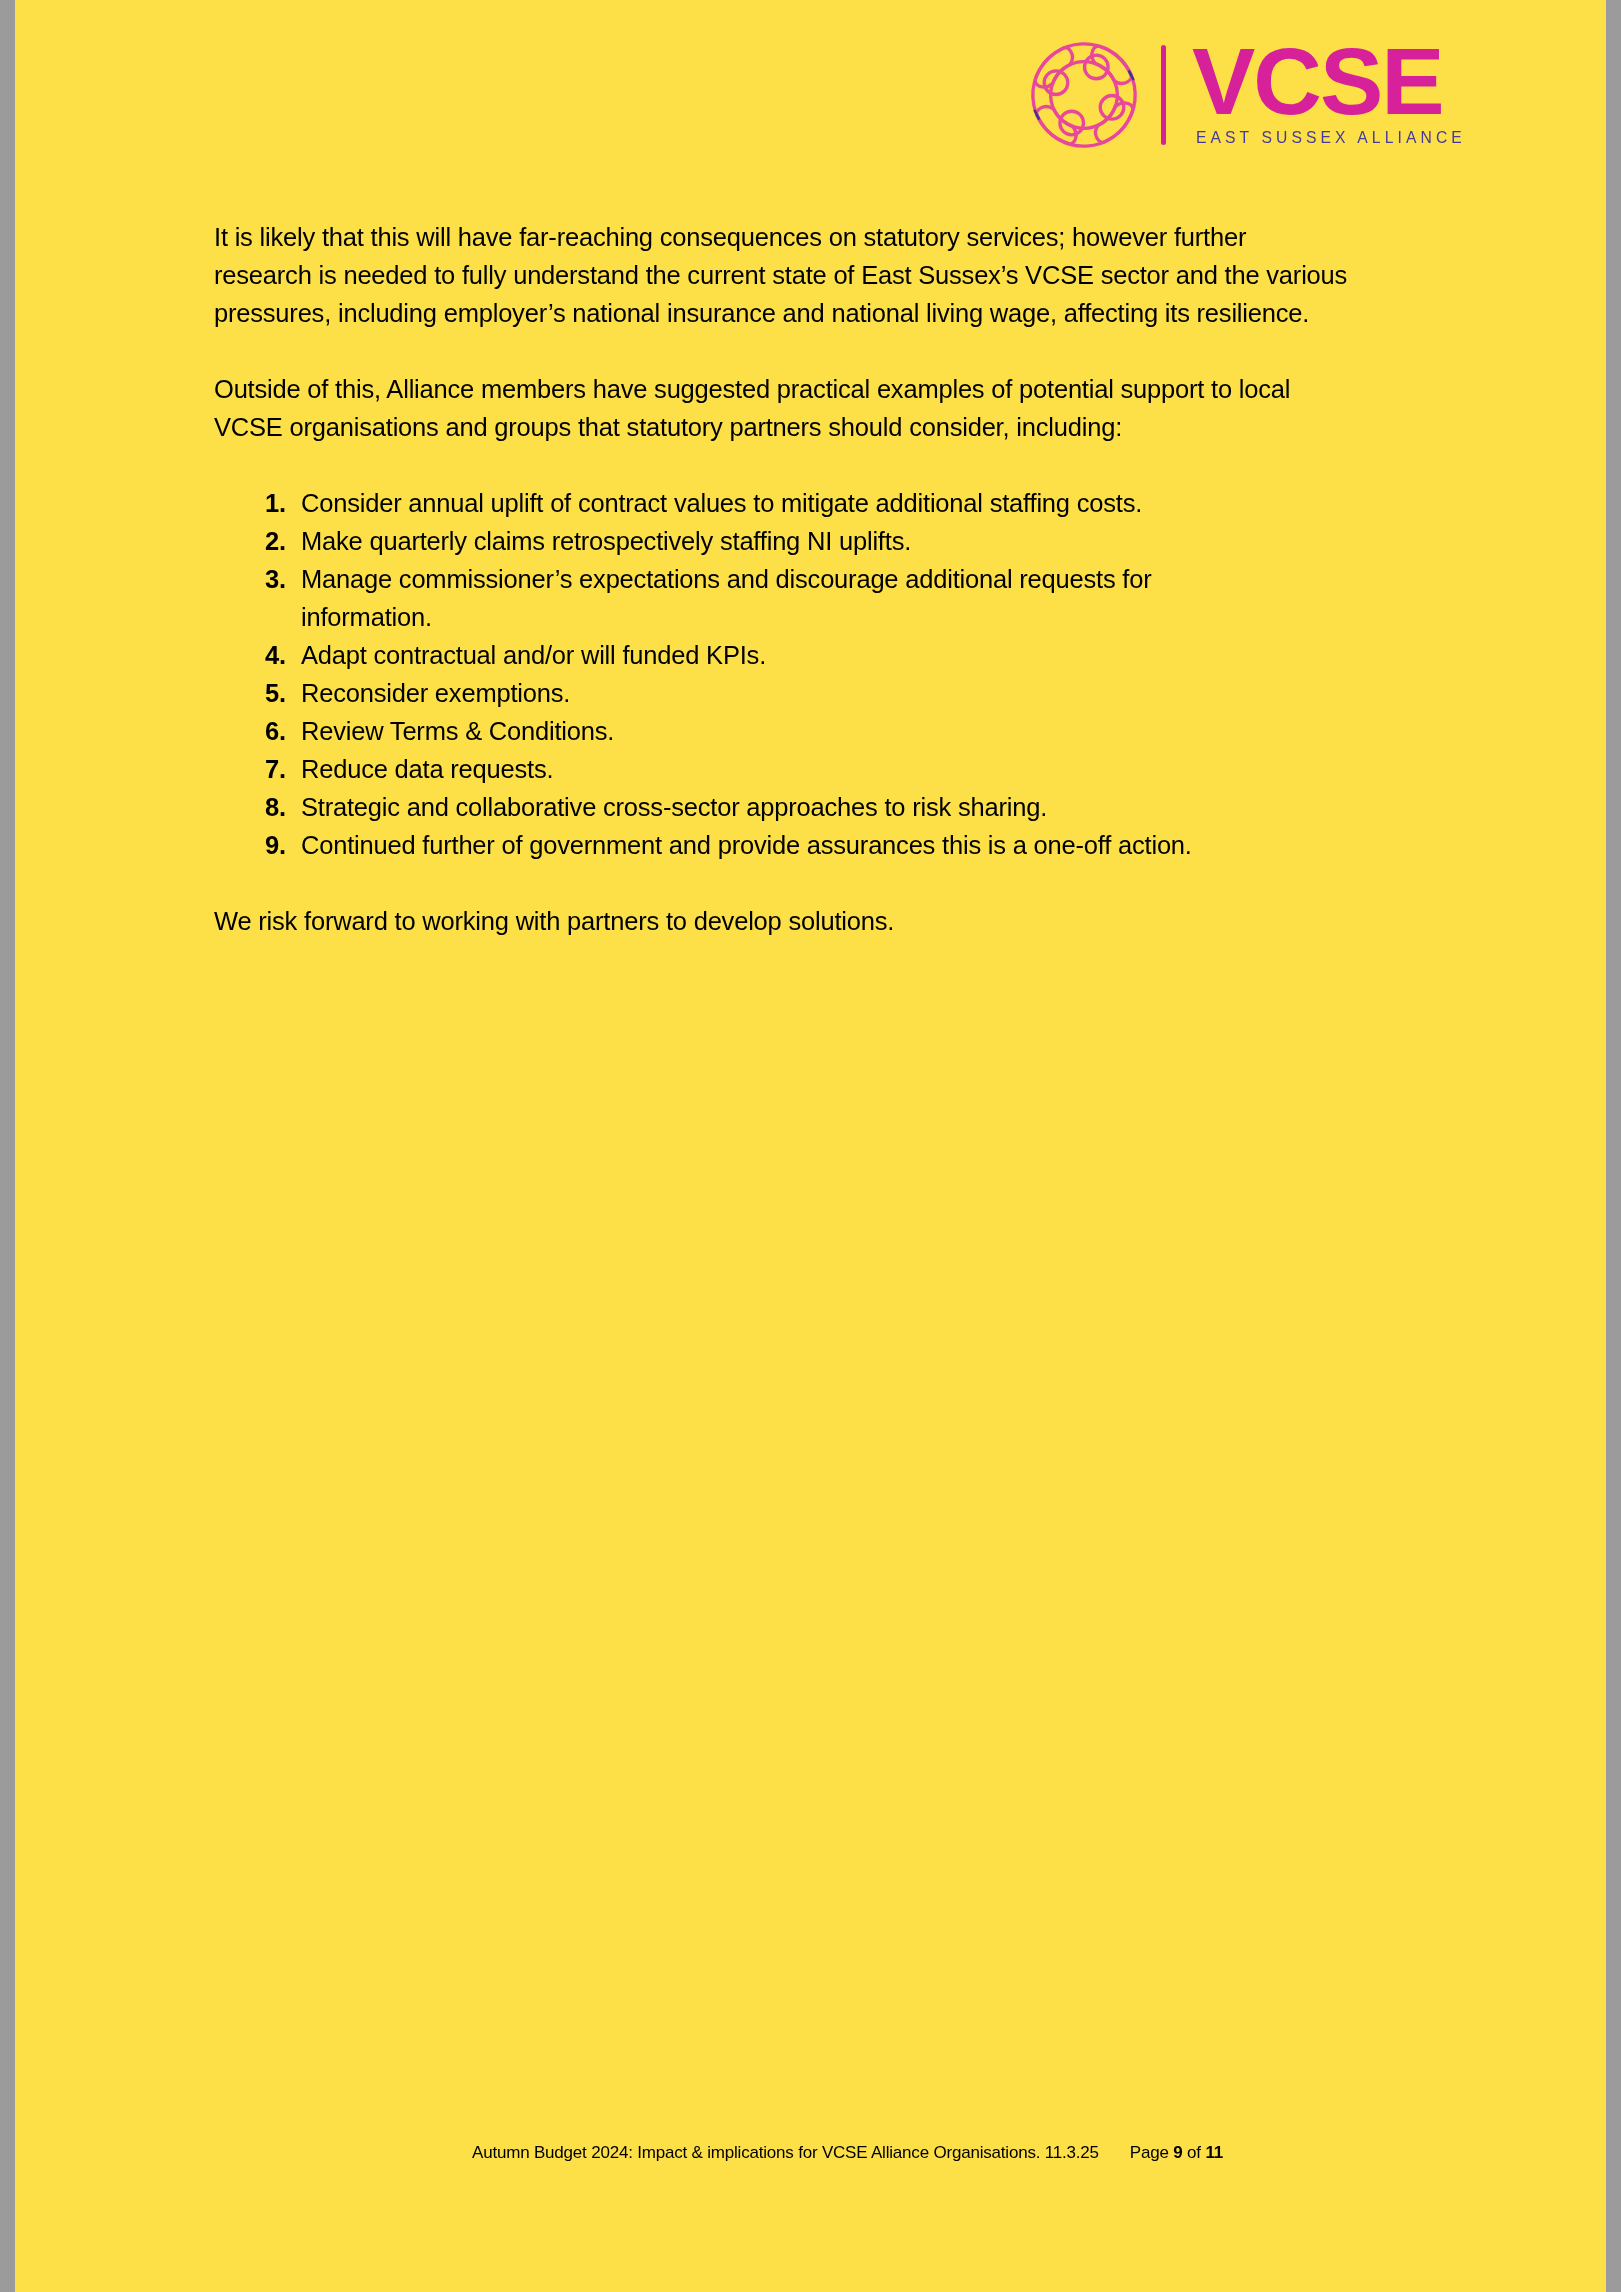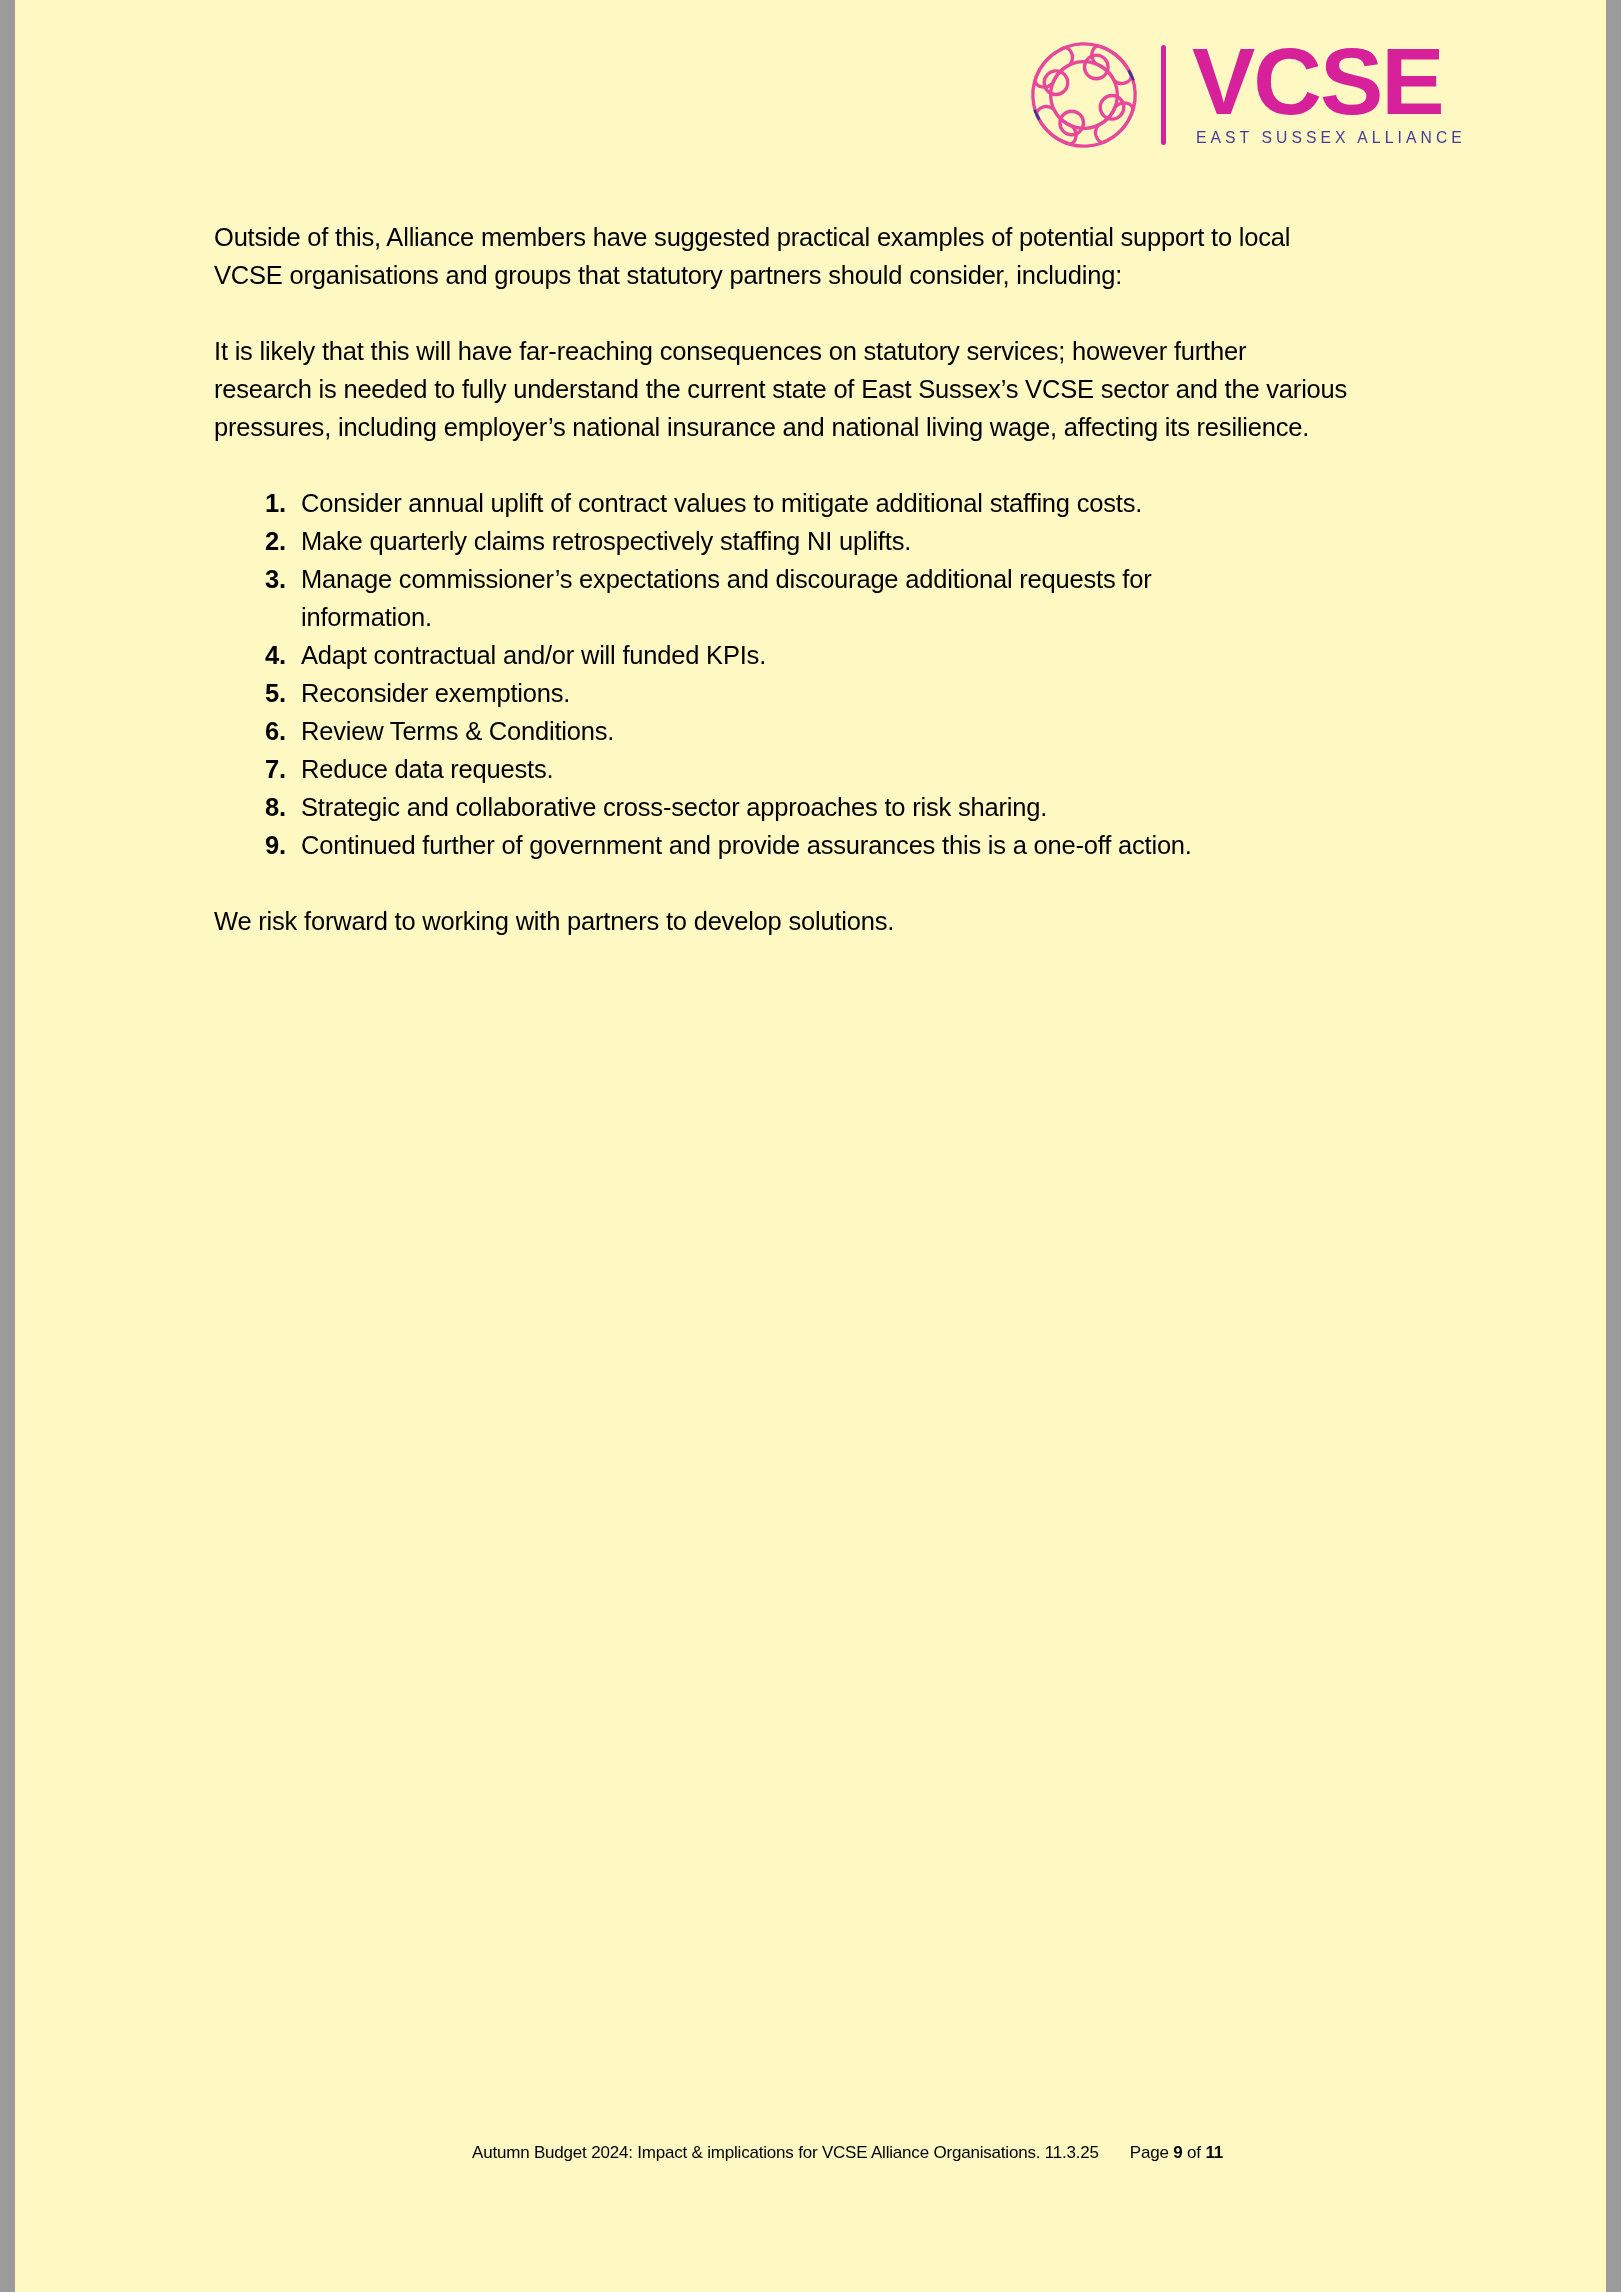--- a/index.html
+++ b/index.html
@@ -8,21 +8,21 @@
     --emblem-color:#e8489b;
     --emblem-accent:#3a3593;
     --text-color:#000000;
   }
   *{margin:0;padding:0;box-sizing:border-box;}
   html,body{background:#9b9b9b;}
   .page{
     position:relative;
     width:1591px;height:2293px;
     margin:0 auto;
-    background:#fef9c3;
+    background:#fde047;
     font-family:"Liberation Sans",sans-serif;
     color:var(--text-color);
     overflow:hidden;
   }
   
   .logo{
     position:absolute;top:35px;left:1010px;
     display:flex;align-items:center;
   }
   .emblem{width:118px;height:120px;flex:0 0 auto;}
@@ -98,25 +98,25 @@
       </g>
     </svg>
     <div class="logo-divider"></div>
     <div class="logo-text">
       <div class="brand">VCSE</div>
       <div class="tagline">EAST SUSSEX ALLIANCE</div>
     </div>
   </div>
 
   <main class="content">
-    <p>Outside of this, Alliance members have suggested practical examples of potential support to local
-VCSE organisations and groups that statutory partners should consider, including:</p>
     <p>It is likely that this will have far-reaching consequences on statutory services; however further
 research is needed to fully understand the current state of East Sussex’s VCSE sector and the various
 pressures, including employer’s national insurance and national living wage, affecting its resilience.</p>
+    <p>Outside of this, Alliance members have suggested practical examples of potential support to local
+VCSE organisations and groups that statutory partners should consider, including:</p>
     <ol class="suggestions">
         <li>Consider annual uplift of contract values to mitigate additional staffing costs.</li>
         <li>Make quarterly claims retrospectively staffing NI uplifts.</li>
         <li>Manage commissioner’s expectations and discourage additional requests for
 information.</li>
         <li>Adapt contractual and/or will funded KPIs.</li>
         <li>Reconsider exemptions.</li>
         <li>Review Terms &amp; Conditions.</li>
         <li>Reduce data requests.</li>
         <li>Strategic and collaborative cross-sector approaches to risk sharing.</li>

